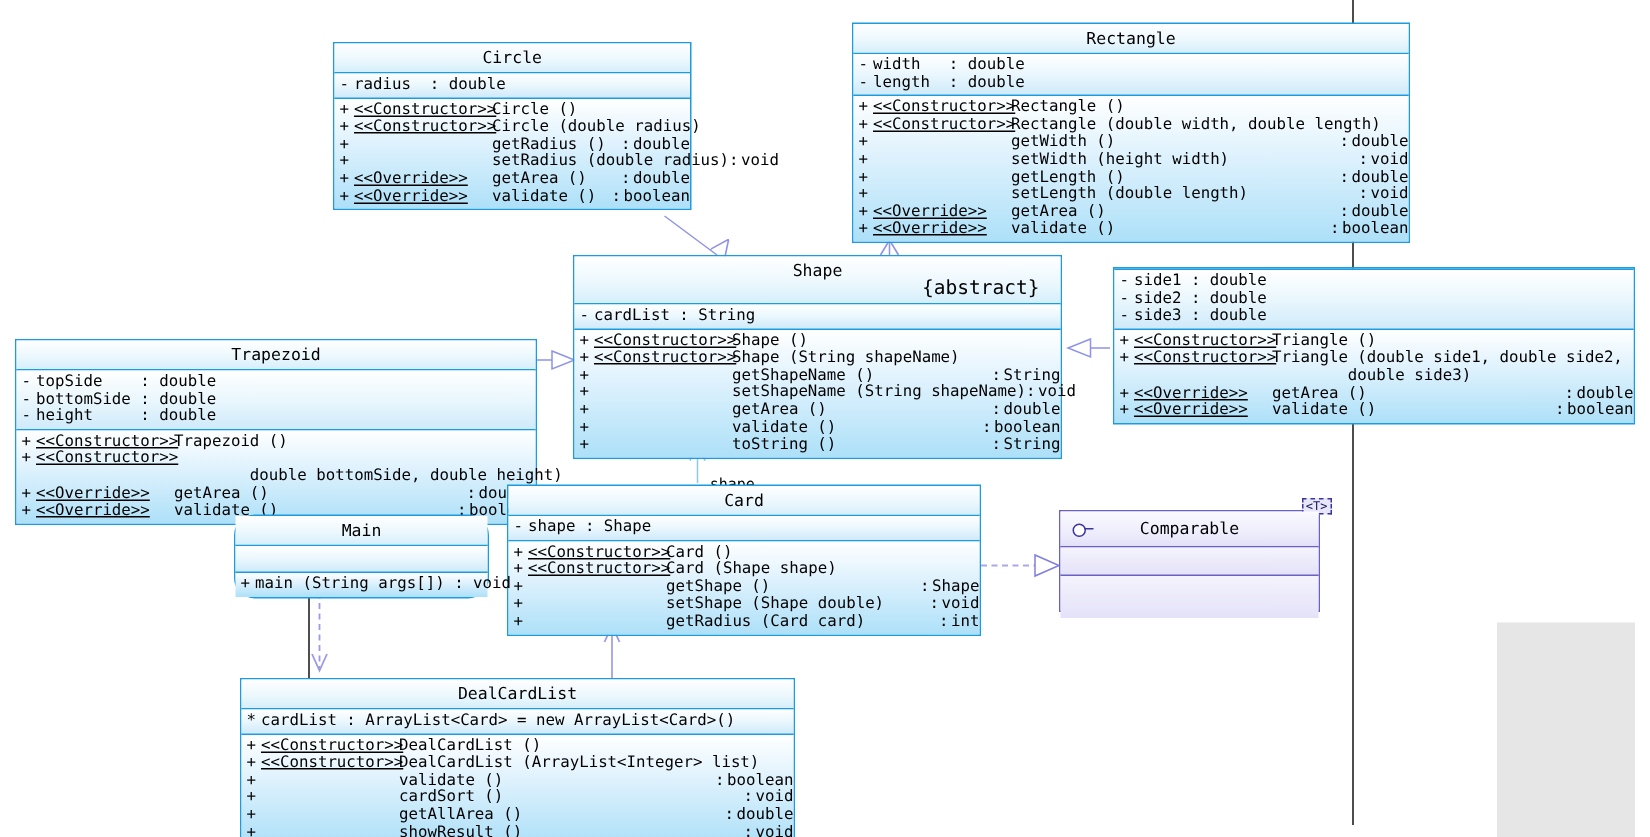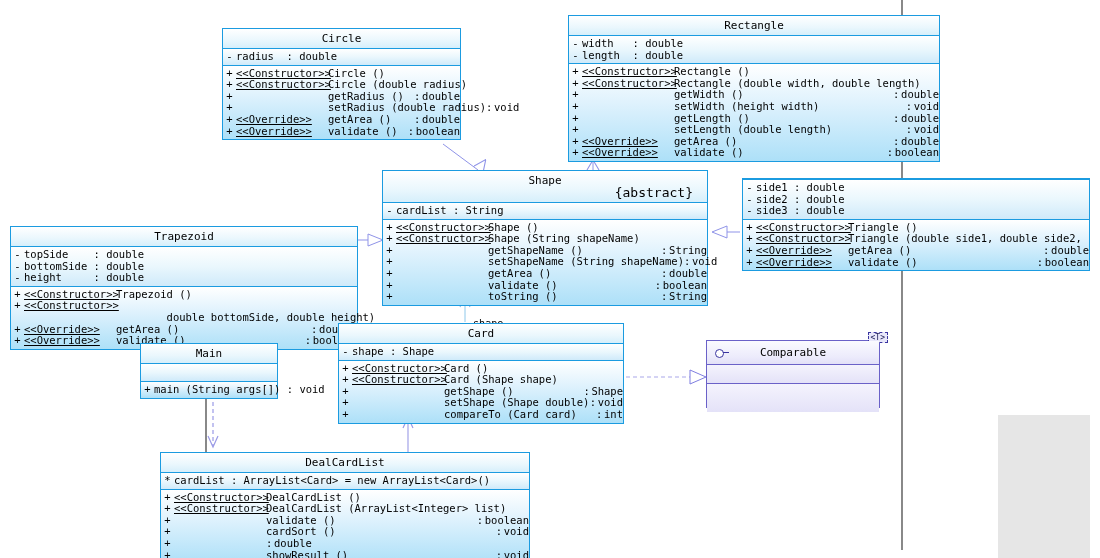--- a/index.html
+++ b/index.html
@@ -212,49 +212,49 @@
     <div class="sep"></div>
     <div class="sect attrs">
       <div class="row"><span class="vis">-</span><span class="nm">side1 : double</span></div>
       <div class="row"><span class="vis">-</span><span class="nm">side2 : double</span></div>
       <div class="row"><span class="vis">-</span><span class="nm">side3 : double</span></div>
     </div>
     <div class="sep"></div>
     <div class="sect">
       <div class="row"><span class="vis">+</span><span class="stereo">&lt;&lt;Constructor&gt;&gt;</span><span class="nm">Triangle ()</span><span class="rsep"></span><span class="ret"></span></div>
       <div class="row"><span class="vis">+</span><span class="stereo">&lt;&lt;Constructor&gt;&gt;</span><span class="nm">Triangle (double side1, double side2,</span><span class="rsep"></span><span class="ret"></span></div>
-      <div class="row"><span class="vis"></span><span class="stereo"></span><span class="rsep"></span><span class="ret"></span></div>
+      <div class="row"><span class="vis"></span><span class="stereo"></span><span class="nm">        double side3)</span><span class="rsep"></span><span class="ret"></span></div>
       <div class="row"><span class="vis">+</span><span class="stereo">&lt;&lt;Override&gt;&gt;</span><span class="nm">getArea ()</span><span class="rsep">:</span><span class="ret">double</span></div>
       <div class="row"><span class="vis">+</span><span class="stereo">&lt;&lt;Override&gt;&gt;</span><span class="nm">validate ()</span><span class="rsep">:</span><span class="ret">boolean</span></div>
     </div>
   </div>
 
   <div class="edge-label" style="left:449px;top:307px;">
     <span>shape</span>
   </div>
 
-  <div class="uml" style="left:338px;top:323px;width:286px;">
+  <div class="uml" style="left:338px;top:323px;width:316px;">
     <div class="hdr">
       <span>Card</span>
     </div>
     <div class="sep"></div>
     <div class="sect attrs">
       <div class="row"><span class="vis">-</span><span class="nm">shape : Shape</span></div>
     </div>
     <div class="sep"></div>
     <div class="sect">
       <div class="row"><span class="vis">+</span><span class="stereo">&lt;&lt;Constructor&gt;&gt;</span><span class="nm">Card ()</span><span class="rsep"></span><span class="ret"></span></div>
       <div class="row"><span class="vis">+</span><span class="stereo">&lt;&lt;Constructor&gt;&gt;</span><span class="nm">Card (Shape shape)</span><span class="rsep"></span><span class="ret"></span></div>
       <div class="row"><span class="vis">+</span><span class="stereo"></span><span class="nm">getShape ()</span><span class="rsep">:</span><span class="ret">Shape</span></div>
       <div class="row"><span class="vis">+</span><span class="stereo"></span><span class="nm">setShape (Shape double)</span><span class="rsep">:</span><span class="ret">void</span></div>
-      <div class="row"><span class="vis">+</span><span class="stereo"></span><span class="nm">compareTo (Card card)</span><span class="rsep">:</span><span class="ret">int</span></div>
-    </div>
-  </div>
-
-  <div class="uml" style="left:140px;top:343px;width:138px;">
+      <div class="row"><span class="vis">+</span><span class="stereo"></span><span class="nm">getRadius (Card card)</span><span class="rsep">:</span><span class="ret">int</span></div>
+    </div>
+  </div>
+
+  <div class="uml" style="left:156px;top:343px;width:170px;border-radius:14px;">
     <div class="hdr">
       <span>Main</span>
     </div>
     <div class="sep"></div>
     <div class="sect attrs" style="height:13px;"></div>
     <div class="sep"></div>
     <div class="sect">
       <div class="row"><span class="vis">+</span><span class="nm">main (String args[]) : void</span></div>
     </div>
   </div>
@@ -266,21 +266,21 @@
     <div class="sep"></div>
     <div class="sect attrs">
       <div class="row"><span class="vis">*</span><span class="nm">cardList : ArrayList&lt;Card&gt; = new ArrayList&lt;Card&gt;()</span></div>
     </div>
     <div class="sep"></div>
     <div class="sect">
       <div class="row"><span class="vis">+</span><span class="stereo">&lt;&lt;Constructor&gt;&gt;</span><span class="nm">DealCardList ()</span><span class="rsep"></span><span class="ret"></span></div>
       <div class="row"><span class="vis">+</span><span class="stereo">&lt;&lt;Constructor&gt;&gt;</span><span class="nm">DealCardList (ArrayList&lt;Integer&gt; list)</span><span class="rsep"></span><span class="ret"></span></div>
       <div class="row"><span class="vis">+</span><span class="stereo"></span><span class="nm">validate ()</span><span class="rsep">:</span><span class="ret">boolean</span></div>
       <div class="row"><span class="vis">+</span><span class="stereo"></span><span class="nm">cardSort ()</span><span class="rsep">:</span><span class="ret">void</span></div>
-      <div class="row"><span class="vis">+</span><span class="stereo"></span><span class="rsep">:</span><span class="ret">double</span></div>
+      <div class="row"><span class="vis">+</span><span class="stereo"></span><span class="nm">getAllArea ()</span><span class="rsep">:</span><span class="ret">double</span></div>
       <div class="row"><span class="vis">+</span><span class="stereo"></span><span class="nm">showResult ()</span><span class="rsep">:</span><span class="ret">void</span></div>
     </div>
   </div>
 
   <div class="uml iface" style="left:706px;top:340px;width:174px;height:68px;">
     <div class="tparam">
       <span>&lt;T&gt;</span>
     </div>
     <div class="hdr" style="padding-top:5px;padding-bottom:5px;">
       <span class="iface-dot"></span>

